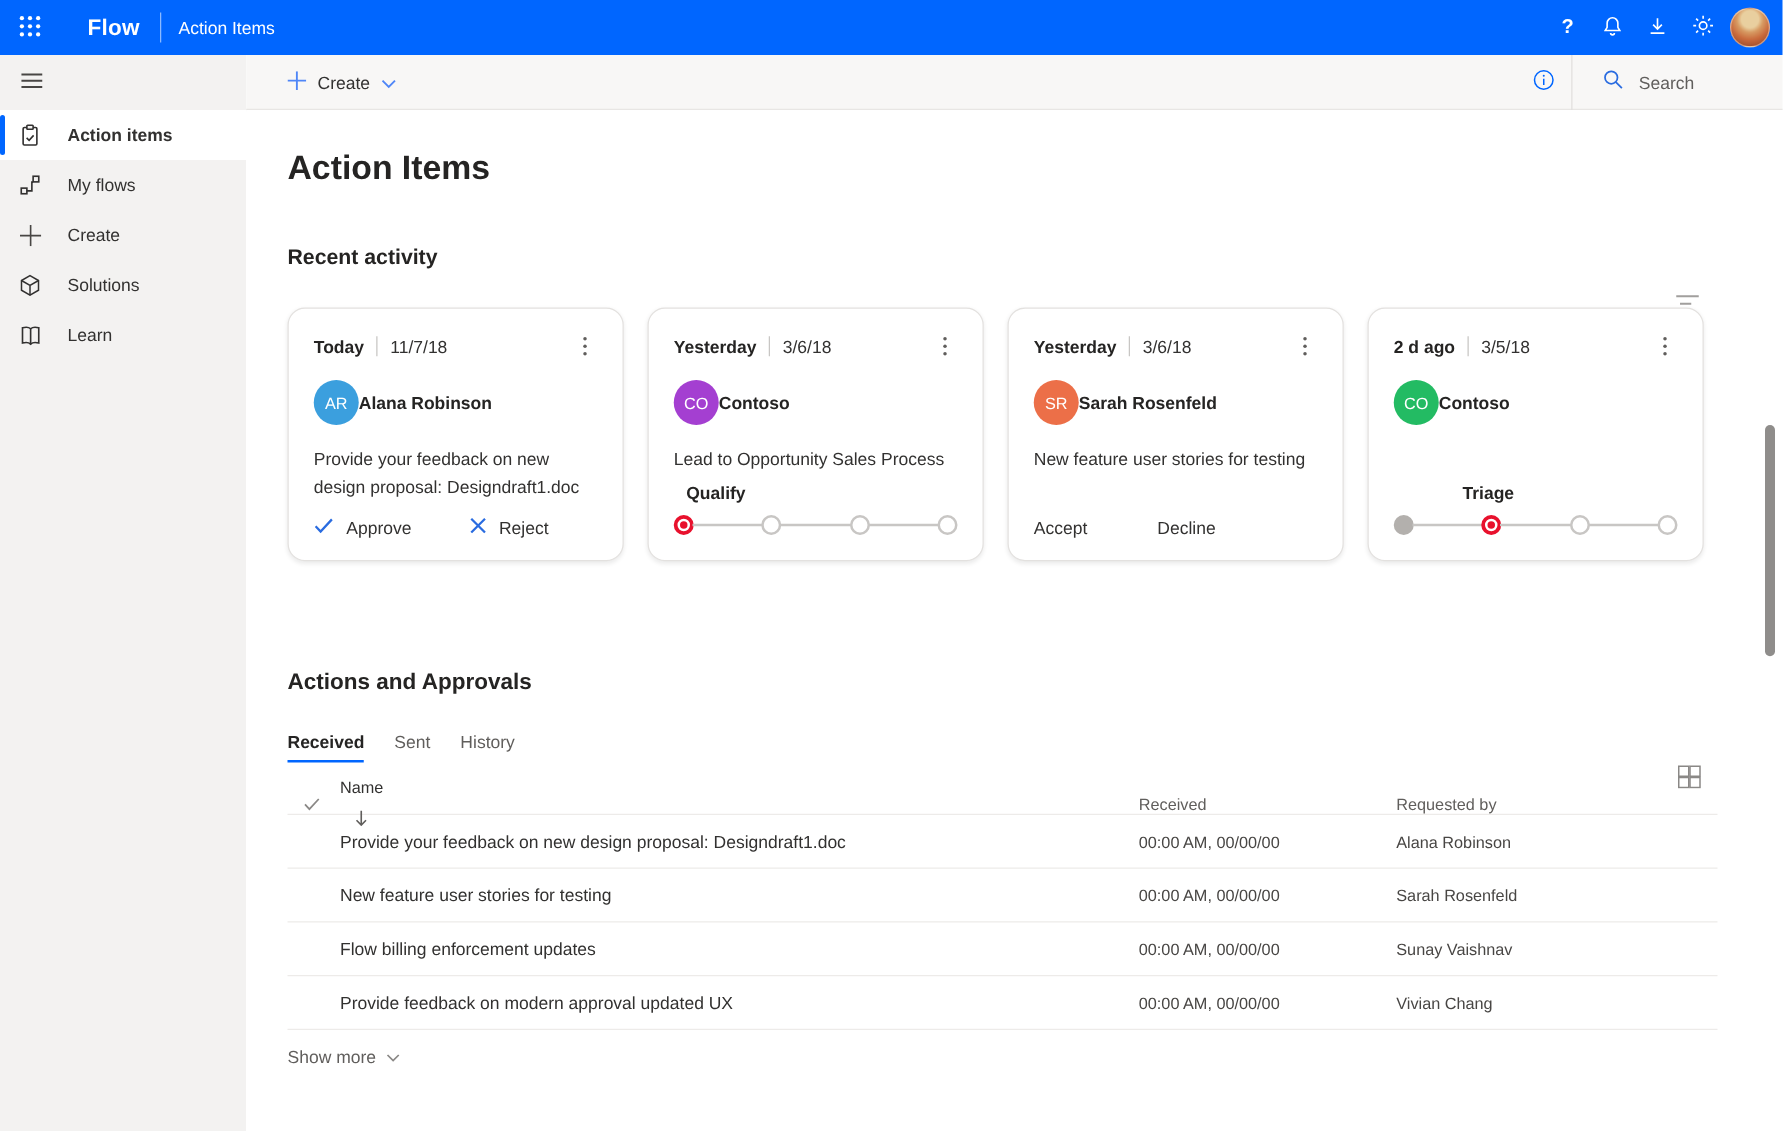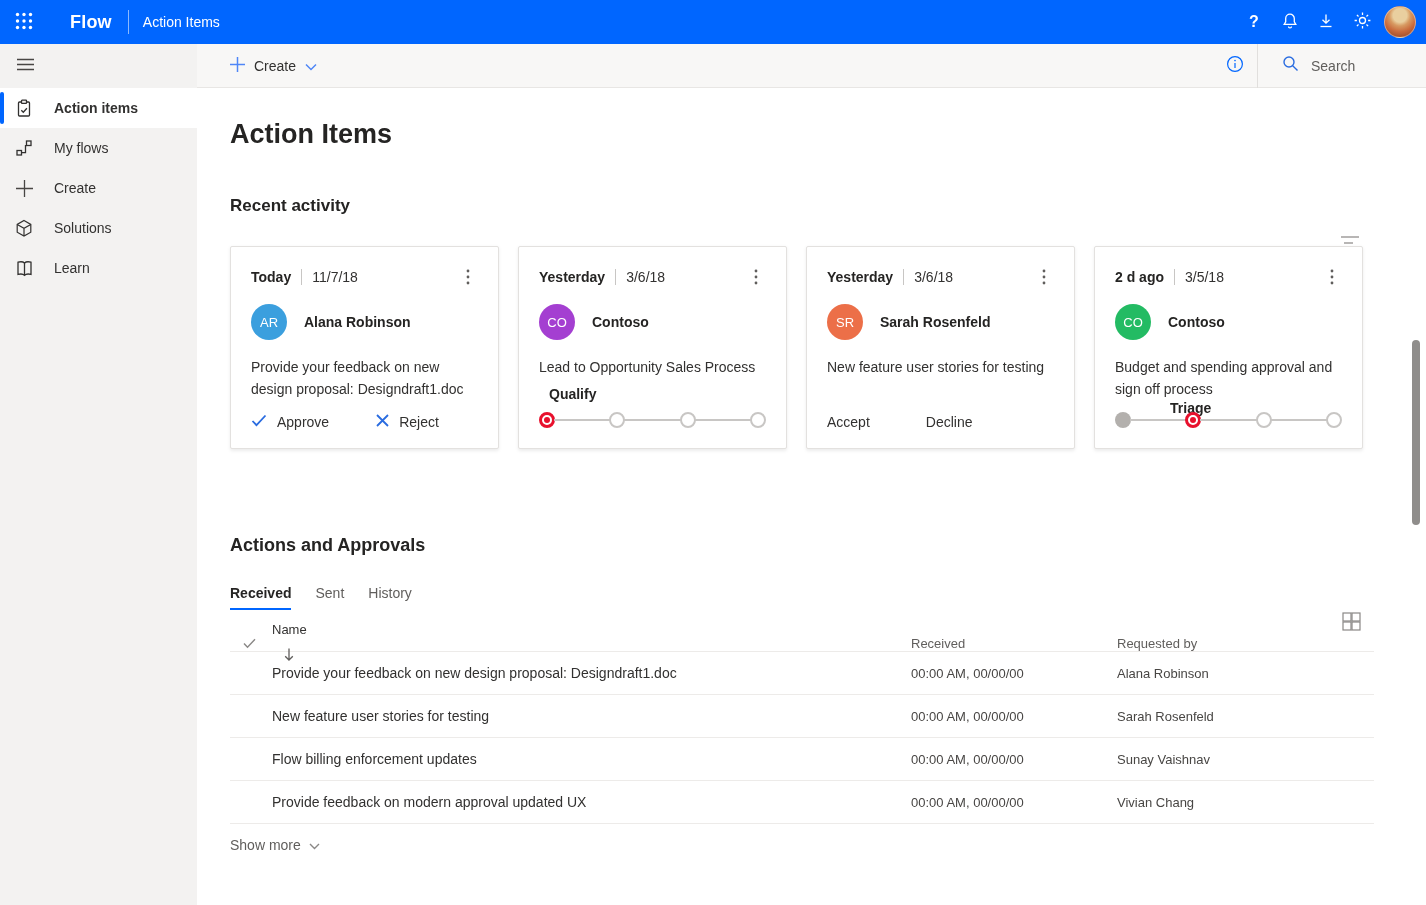--- a/index.html
+++ b/index.html
@@ -43,28 +43,28 @@
     width:100px; font-family:inherit; }
   .search-box input::placeholder { color:#605e5c; opacity:1; }
 
   
   .content { position:absolute; left:197px; top:89px; right:0; bottom:0; background:#fff; padding-left:33px; }
   .page-title { font-size:27px; font-weight:700; color:#252423; margin-top:30px; }
   .section-h { font-size:17px; font-weight:700; color:#252423; }
   .recent-h { margin-top:46px; }
 
   .cards-row { display:flex; gap:19px; margin-top:30px; }
-  .card { width:269px; height:203px; background:#fff; border:1px solid #e3e1df; border-radius:2px;
+  .card { width:269px; height:203px; background:#fff; border:1px solid #e3e1df; border-radius:14px;
     box-shadow:0 1.6px 3.6px rgba(0,0,0,.08); padding:20px 20px 18px; display:flex; flex-direction:column; }
   .card-head { display:flex; align-items:center; font-size:14px; }
   .card-when { font-weight:700; color:#252423; }
   .card-hdiv { width:1px; height:16px; background:#c8c6c4; margin:0 10px; }
   .card-date { color:#323130; }
   .kebab-btn { margin-left:auto; width:20px; height:20px; display:flex; align-items:center; justify-content:center; }
-  .persona { display:flex; align-items:center; gap:17px; margin-top:17px; }
+  .persona { display:flex; align-items:center; margin-top:17px; }
   .avatar-coin { width:36px; height:36px; border-radius:50%; display:flex; align-items:center; justify-content:center;
     color:#fff; font-size:13px; }
   .persona-name { font-size:14px; font-weight:700; color:#252423; }
   .card-body { margin-top:16px; font-size:14px; line-height:22px; color:#323130; }
   .card-foot { margin-top:auto; display:flex; align-items:center; }
   .card-action { display:flex; align-items:center; gap:10px; font-size:14px; color:#323130; padding:0; }
   .card-action + .card-action { margin-left:47px; }
   .card-action.text-only + .card-action.text-only { margin-left:56px; }
 
   
@@ -390,21 +390,20 @@
               <circle cx="2" cy="2" r="1.4"></circle>
               <circle cx="2" cy="8" r="1.4"></circle>
               <circle cx="2" cy="14" r="1.4"></circle>
             </svg>
         </button>
       </div>
       <div class="persona">
         <span class="avatar-coin" style="background-color: rgb(35, 187, 99);">CO</span>
         <span class="persona-name">Contoso</span>
       </div>
-      <p class="card-body">Budget and spending approval and sign off process</p>
       <div class="tracker">
           <div class="tracker-label" style="left: 33.3333%; transform: translateX(-50%);">Triage</div>
           <div class="tracker-track">
             <div class="tracker-stop done"></div>
             <div class="tracker-line"></div>
             <div class="tracker-stop active">
               <div class="tracker-dot"></div>
             </div>
             <div class="tracker-line"></div>
             <div class="tracker-stop todo"></div>

